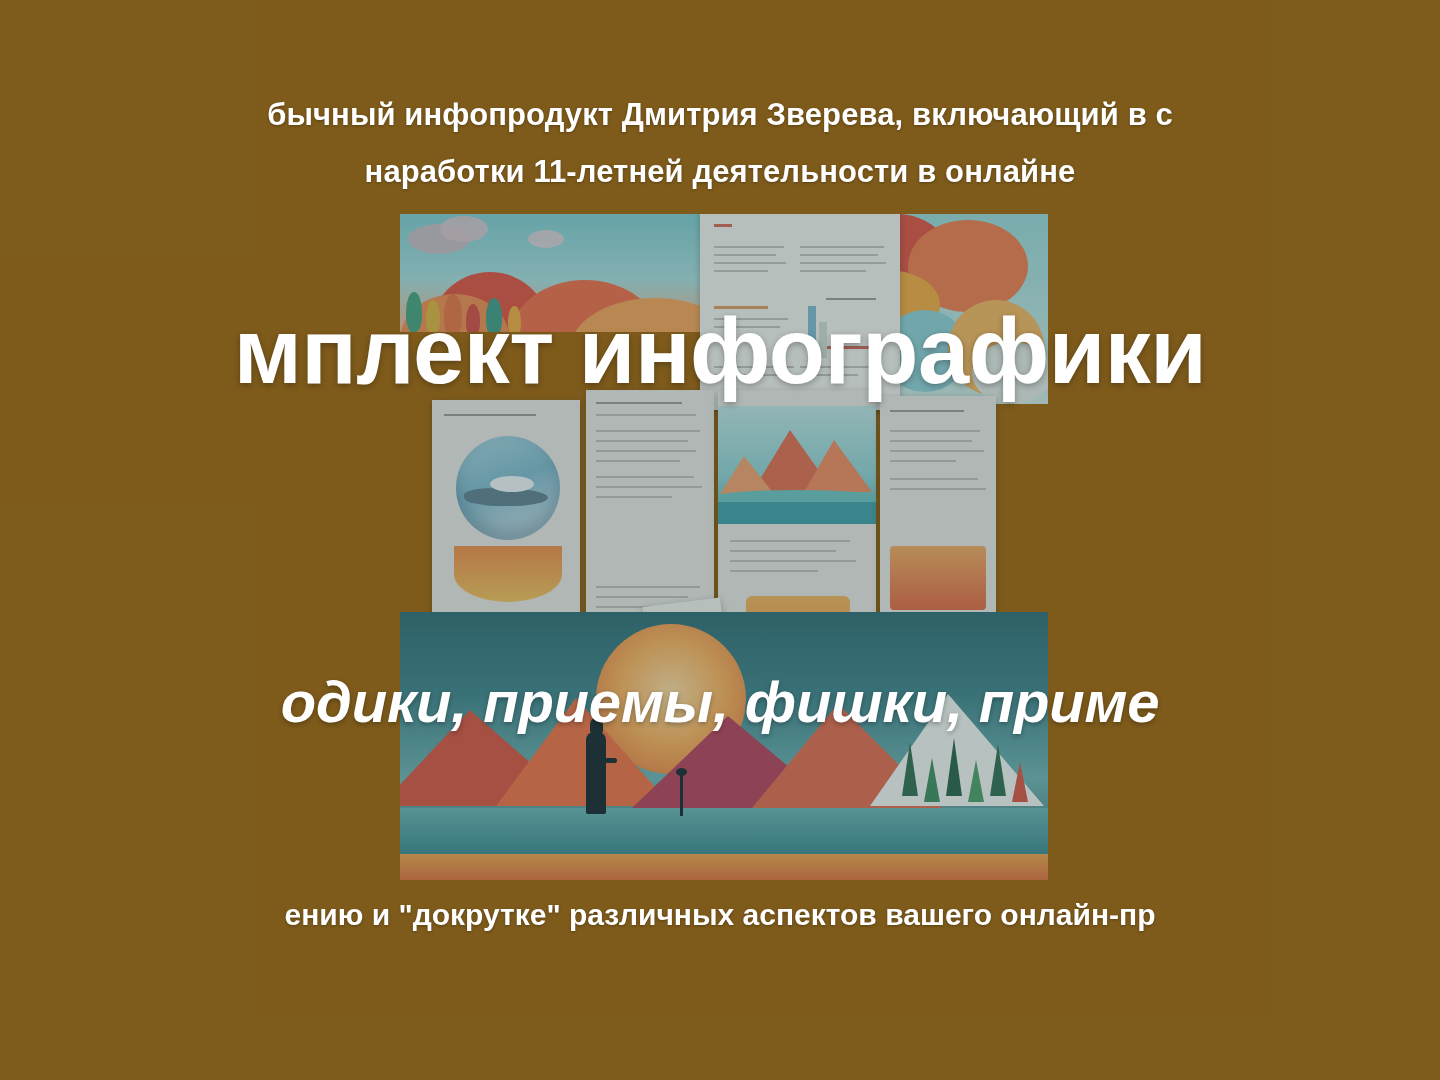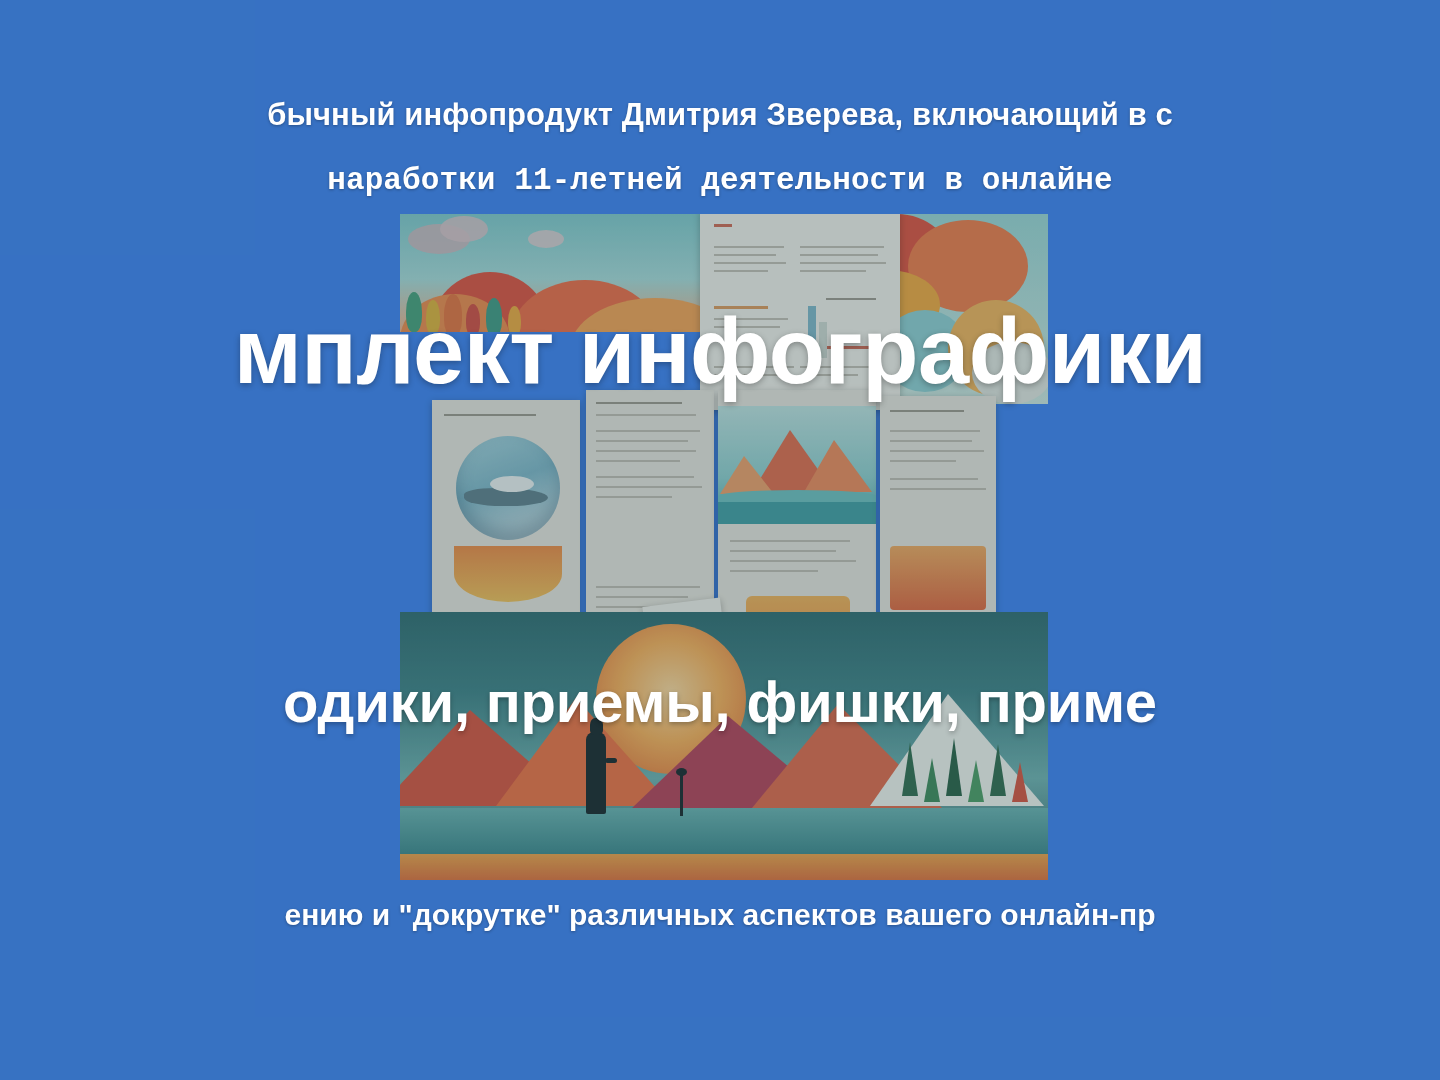--- a/index.html
+++ b/index.html
@@ -6,21 +6,21 @@
   html, body {
     width:1440px; height:1080px;
     overflow:hidden;
     background:#2d4d4b;
     font-family:"Liberation Sans", sans-serif;
   }
 
   #stage{
     position:relative;
     width:1440px; height:1080px;
-    background:#3b82f6;
+    background:#a16207;
     overflow:hidden;
   }
 
   
   #artwork{
     position:absolute;
     left:400px; top:214px;
     width:648px; height:666px;
     overflow:hidden;
     filter:blur(0.4px);
@@ -120,39 +120,39 @@
     text-align:center;
     text-shadow:0 1px 3px rgba(0,0,0,.30);
   }
 
   .kicker{
     font-size:31px;
     font-weight:bold;
     letter-spacing:.1px;
   }
   .kicker-1{ top:97px; }
-  .kicker-2{ top:163px;font-family:Liberation Mono, monospace; }
+  .kicker-2{ top:154px; }
 
   .headline{
     font-size:92px;
     font-weight:bold;
     letter-spacing:-0.5px;
     line-height:1;
     text-shadow:0 2px 6px rgba(0,0,0,.30);
   }
   .headline-1{ top:305px; }
   .headline-2{ top:468px; }
 
   .subhead{
     font-size:58px;
     font-weight:bold;
     letter-spacing:-0.2px;
     text-shadow:0 2px 5px rgba(0,0,0,.30);
   }
-  .subhead-1{ top:668px; }
+  .subhead-1{ top:668px;font-style:italic; }
 
   .body{
     font-size:30px;
     font-weight:bold;
   }
   .body-1{ top:832px; }
   .body-2{ top:898px; }
 </style>
 </head>
 <body>

